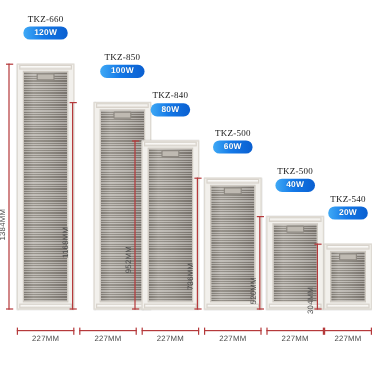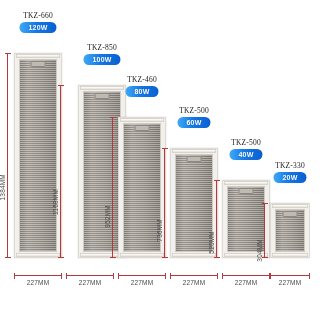--- a/index.html
+++ b/index.html
@@ -189,21 +189,21 @@
       <div class="grille"></div>
       <div class="badge-plate"></div>
     </div>
   </div>
   <div class="dim-v" style="left:60px; bottom:52px; height:173px;"></div>
   <div class="dim-v-label" style="left:52px; bottom:95px;">1168MM</div>
   <div class="dim-h" style="left:66px; width:48px;"></div>
   <div class="dim-h-label" style="left:66px; width:48px;">227MM</div>
 
   <div class="speaker-group" style="left:118px; width:48px; height:141px;">
-    <div class="model-label" style="top:-42px;">TKZ-460</div>
+    <div class="model-label" style="top:-42px;">TKZ-840</div>
     <div class="power-badge" style="top:-31px;">80W</div>
     <div class="cabinet" style="width:48px; height:141px;">
       <div class="cab-top-cap"></div>
       <div class="cab-bot-cap"></div>
       <div class="grille"></div>
       <div class="badge-plate"></div>
     </div>
   </div>
   <div class="dim-v" style="left:112px; bottom:52px; height:141px;"></div>
   <div class="dim-v-label" style="left:104px; bottom:82px;">952MM</div>
@@ -234,21 +234,21 @@
       <div class="grille"></div>
       <div class="badge-plate"></div>
     </div>
   </div>
   <div class="dim-v" style="left:216px; bottom:52px; height:78px;"></div>
   <div class="dim-v-label" style="left:208px; bottom:56px;">520MM</div>
   <div class="dim-h" style="left:222px; width:48px;"></div>
   <div class="dim-h-label" style="left:222px; width:48px;">227MM</div>
 
   <div class="speaker-group" style="left:270px; width:40px; height:55px;">
-    <div class="model-label" style="top:-42px;">TKZ-330</div>
+    <div class="model-label" style="top:-42px;">TKZ-540</div>
     <div class="power-badge" style="top:-31px;">20W</div>
     <div class="cabinet" style="width:40px; height:55px;">
       <div class="cab-top-cap"></div>
       <div class="cab-bot-cap"></div>
       <div class="grille"></div>
       <div class="badge-plate"></div>
     </div>
   </div>
   <div class="dim-v" style="left:264px; bottom:52px; height:55px;"></div>
   <div class="dim-v-label" style="left:256px; bottom:48px;">304MM</div>

